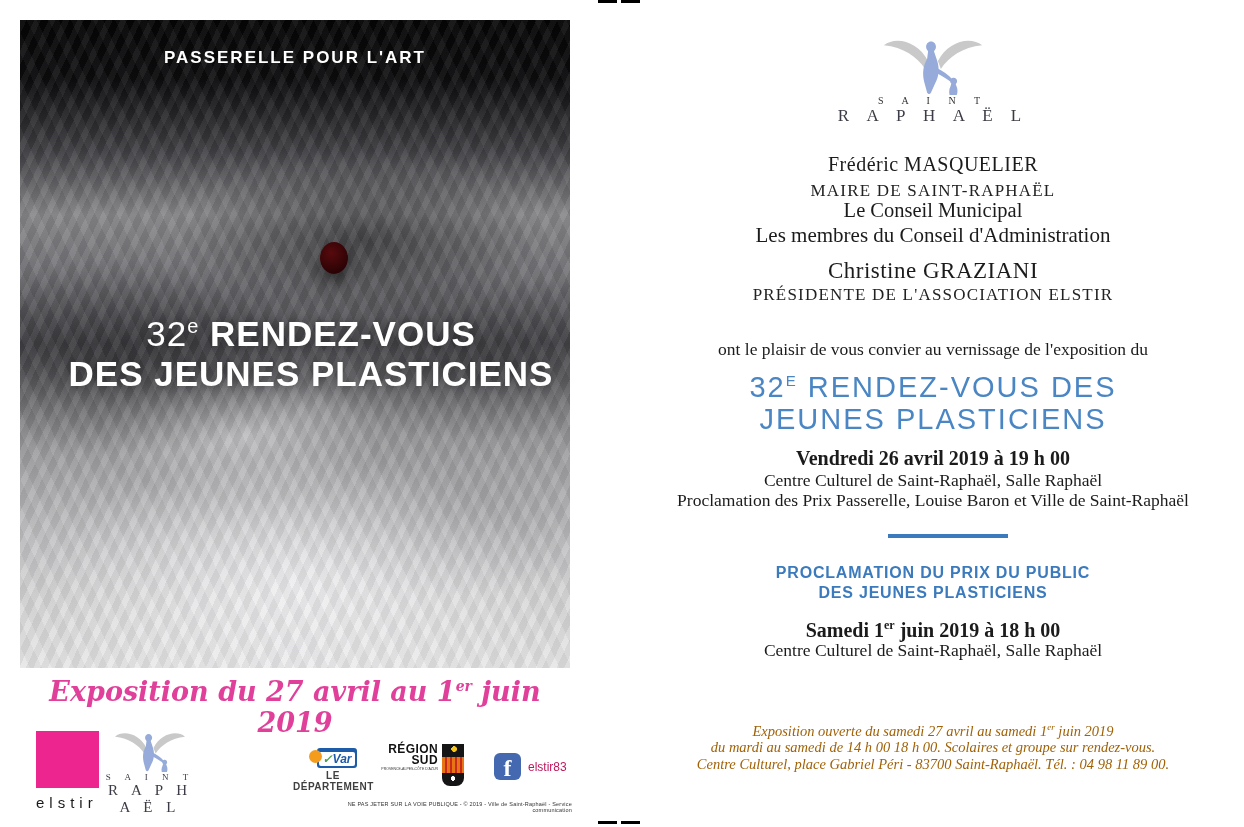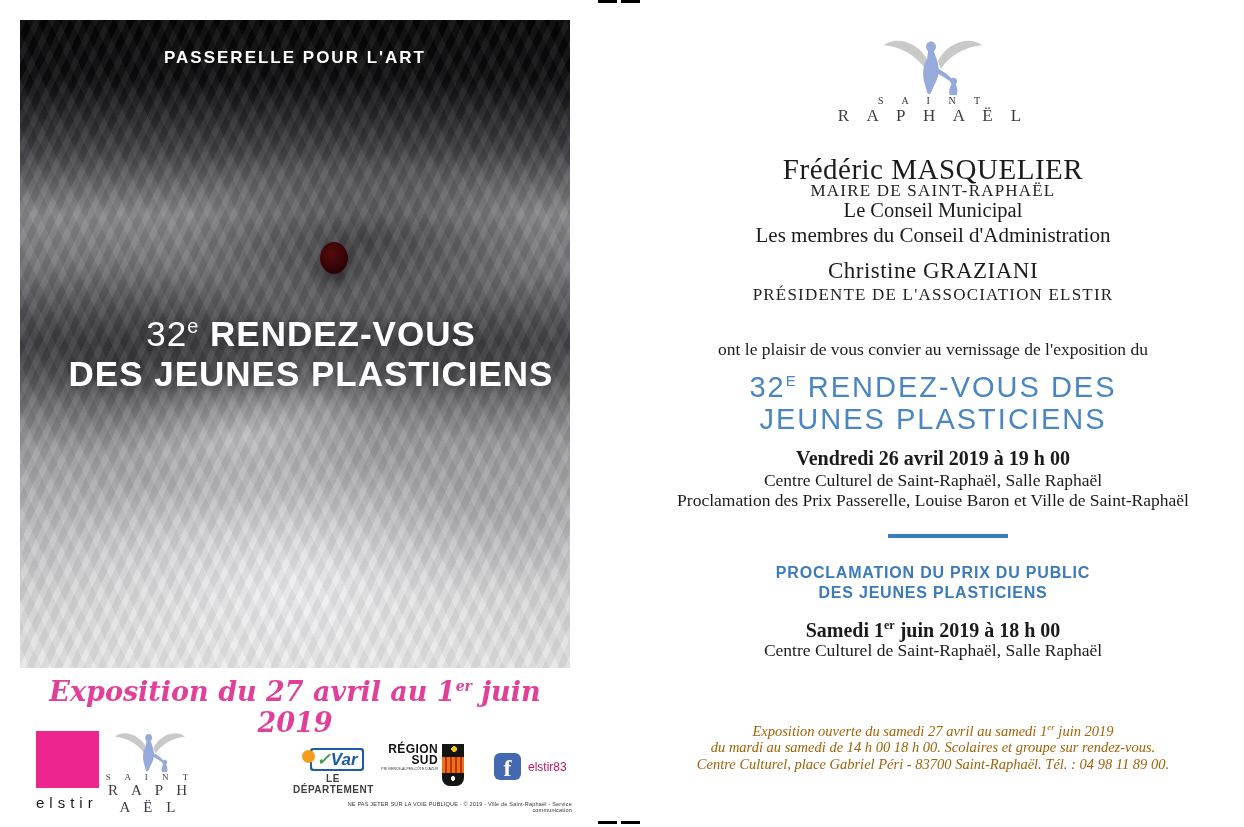--- a/index.html
+++ b/index.html
@@ -65,21 +65,21 @@
   .sr-logo.right .saint{font-size:10px;letter-spacing:8px;color:#333;}
   .sr-logo.right .raphael{font-size:17px;letter-spacing:7px;color:#3c3c46;}
   .angel-svg{display:block;margin:0 auto;}
 
   .var-logo{position:absolute;left:293px;top:748px;width:80px;text-align:center;
     font-family:"Liberation Sans",sans-serif;}
   .var-row{position:relative;display:inline-block;margin-left:8px;}
   .var-dot{position:absolute;left:-8px;top:2px;width:13px;height:13px;border-radius:50%;
     background:#f59c1c;}
   .var-box{display:inline-block;background:#1d5ca8;border-radius:3px;padding:1px 2px;}
-  .var-inner{background:#fff;border-radius:2px;padding:0 4px;font-size:17px;font-weight:700;
+  .var-inner{background:#fff;border-radius:2px;padding:0 4px;font-size:12px;font-weight:700;
     font-style:italic;color:#1d5ca8;}
   .var-check{color:#45a049;font-weight:700;}
   .var-dept{margin-top:2px;font-size:10px;letter-spacing:.5px;color:#3f3f3f;font-weight:700;}
 
   .region-logo{position:absolute;left:380px;top:744px;width:84px;
     font-family:"Liberation Sans",sans-serif;display:flex;gap:4px;align-items:flex-start;}
   .region-text{text-align:right;flex:1;}
   .region-b{font-size:12px;font-weight:700;color:#111;line-height:11px;letter-spacing:.4px;}
   .region-s{font-size:3.5px;color:#333;line-height:4px;margin-top:1px;}
   .region-shield{width:22px;height:42px;border-radius:0 0 8px 8px;
@@ -95,21 +95,21 @@
     font-family:"Liberation Serif",serif;font-weight:700;font-size:24px;
     display:flex;align-items:flex-end;justify-content:center;line-height:24px;overflow:hidden;}
   .fb-handle{font-size:12px;color:#be185d;}
 
   .fine-print{position:absolute;left:320px;top:801px;width:252px;text-align:right;
     font-family:"Liberation Sans",sans-serif;font-size:5.5px;color:#333;letter-spacing:.2px;}
 
   
   .invite{position:absolute;left:622px;top:0;width:622px;height:827px;}
   .line{position:absolute;left:0;right:0;text-align:center;}
-  .name{top:153px;font-size:29px;letter-spacing:.5px;text-align:center;}
+  .name{top:153px;font-size:20px;letter-spacing:.5px;text-align:center;}
   .name2{top:258px;font-size:23px;letter-spacing:.5px;}
   .smallcaps{font-size:17px;letter-spacing:1.2px;color:#222;}
   .mayor-title{top:181px;}
   .pres-title{top:285px;}
   .council{top:199px;font-size:20.5px;}
   .board{top:223px;font-size:21px;}
   .invite-line{top:339px;font-size:17.5px;}
   .event-blue{font-family:"Liberation Sans",sans-serif;font-weight:400;color:#4a86c4;
     font-size:29px;letter-spacing:2px;}
   .event1{top:371px;}

